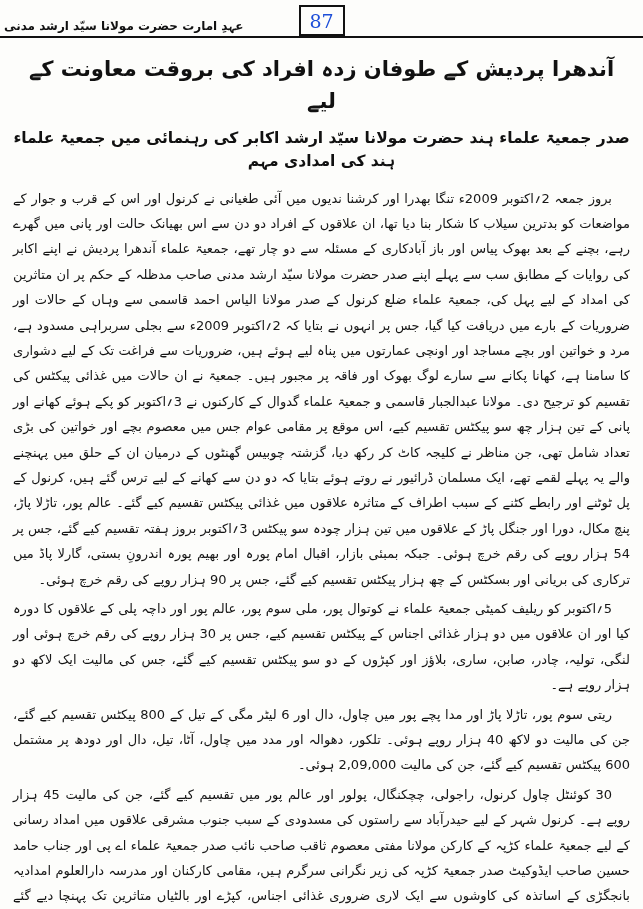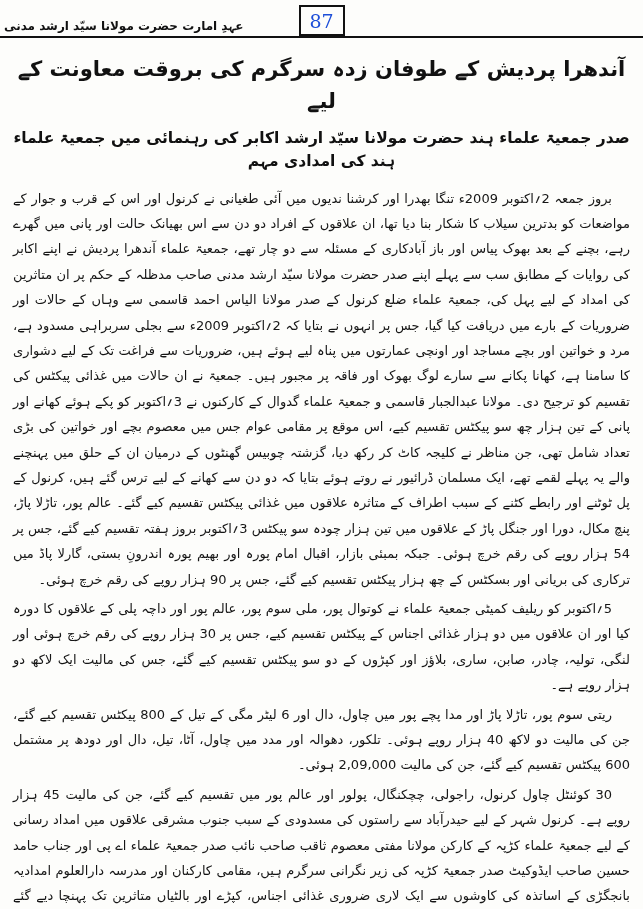--- a/index.html
+++ b/index.html
@@ -74,21 +74,21 @@
 
 <div class="page">
 
   <div class="hdr">
     <span class="hdr-left">عہدِ امارت حضرت مولانا سیّد ارشد مدنی</span>
     <div class="pno-box">
       <span>87</span>
     </div>
   </div>
 
-  <div class="title">آندھرا پردیش کے طوفان زدہ سرگرم کی بروقت معاونت کے لیے</div>
+  <div class="title">آندھرا پردیش کے طوفان زدہ افراد کی بروقت معاونت کے لیے</div>
 
   <div class="subtitle">صدر جمعیۃ علماء ہند حضرت مولانا سیّد ارشد اکابر کی رہنمائی میں جمعیۃ علماء ہند کی امدادی مہم</div>
 
   <div class="body">
     <p>بروز جمعہ 2؍اکتوبر 2009ء تنگا بھدرا اور کرشنا ندیوں میں آئی طغیانی نے کرنول اور اس کے قرب و جوار کے مواضعات کو بدترین سیلاب کا شکار بنا دیا تھا، ان علاقوں کے افراد دو دن سے اس بھیانک حالت اور پانی میں گھرے رہے، بچنے کے بعد بھوک پیاس اور باز آبادکاری کے مسئلہ سے دو چار تھے، جمعیۃ علماء آندھرا پردیش نے اپنے اکابر کی روایات کے مطابق سب سے پہلے اپنے صدر حضرت مولانا سیّد ارشد مدنی صاحب مدظلہ کے حکم پر ان متاثرین کی امداد کے لیے پہل کی، جمعیۃ علماء ضلع کرنول کے صدر مولانا الیاس احمد قاسمی سے وہاں کے حالات اور ضروریات کے بارے میں دریافت کیا گیا، جس پر انہوں نے بتایا کہ 2؍اکتوبر 2009ء سے بجلی سربراہی مسدود ہے، مرد و خواتین اور بچے مساجد اور اونچی عمارتوں میں پناہ لیے ہوئے ہیں، ضروریات سے فراغت تک کے لیے دشواری کا سامنا ہے، کھانا پکانے سے سارے لوگ بھوک اور فاقہ پر مجبور ہیں۔ جمعیۃ نے ان حالات میں غذائی پیکٹس کی تقسیم کو ترجیح دی۔ مولانا عبدالجبار قاسمی و جمعیۃ علماء گدوال کے کارکنوں نے 3؍اکتوبر کو پکے ہوئے کھانے اور پانی کے تین ہزار چھ سو پیکٹس تقسیم کیے، اس موقع پر مقامی عوام جس میں معصوم بچے اور خواتین کی بڑی تعداد شامل تھی، جن مناظر نے کلیجہ کاٹ کر رکھ دیا، گزشتہ چوبیس گھنٹوں کے درمیان ان کے حلق میں پہنچنے والے یہ پہلے لقمے تھے، ایک مسلمان ڈرائیور نے روتے ہوئے بتایا کہ دو دن سے کھانے کے لیے ترس گئے ہیں، کرنول کے پل ٹوٹنے اور رابطے کٹنے کے سبب اطراف کے متاثرہ علاقوں میں غذائی پیکٹس تقسیم کیے گئے۔ عالم پور، تاڑلا پاڑ، پنچ مکال، دورا اور جنگل پاڑ کے علاقوں میں تین ہزار چودہ سو پیکٹس 3؍اکتوبر بروز ہفتہ تقسیم کیے گئے، جس پر 54 ہزار روپے کی رقم خرچ ہوئی۔ جبکہ بمبئی بازار، اقبال امام پورہ اور بھیم پورہ اندرونِ بستی، گارلا پاڈ میں ترکاری کی بریانی اور بسکٹس کے چھ ہزار پیکٹس تقسیم کیے گئے، جس پر 90 ہزار روپے کی رقم خرچ ہوئی۔</p>
     <p>5؍اکتوبر کو ریلیف کمیٹی جمعیۃ علماء نے کوتوال پور، ملی سوم پور، عالم پور اور داچہ پلی کے علاقوں کا دورہ کیا اور ان علاقوں میں دو ہزار غذائی اجناس کے پیکٹس تقسیم کیے، جس پر 30 ہزار روپے کی رقم خرچ ہوئی اور لنگی، تولیہ، چادر، صابن، ساری، بلاؤز اور کپڑوں کے دو سو پیکٹس تقسیم کیے گئے، جس کی مالیت ایک لاکھ دو ہزار روپے ہے۔</p>
     <p>ریتی سوم پور، تاڑلا پاڑ اور مدا پچے پور میں چاول، دال اور 6 لیٹر مگی کے تیل کے 800 پیکٹس تقسیم کیے گئے، جن کی مالیت دو لاکھ 40 ہزار روپے ہوئی۔ تلکور، دھوالہ اور مدد میں چاول، آٹا، تیل، دال اور دودھ پر مشتمل 600 پیکٹس تقسیم کیے گئے، جن کی مالیت 2,09,000 ہوئی۔</p>
     <p>30 کوئنٹل چاول کرنول، راجولی، چچکنگال، پولور اور عالم پور میں تقسیم کیے گئے، جن کی مالیت 45 ہزار روپے ہے۔ کرنول شہر کے لیے حیدرآباد سے راستوں کی مسدودی کے سبب جنوب مشرقی علاقوں میں امداد رسانی کے لیے جمعیۃ علماء کڑپہ کے کارکن مولانا مفتی معصوم ثاقب صاحب نائب صدر جمعیۃ علماء اے پی اور جناب حامد حسین صاحب ایڈوکیٹ صدر جمعیۃ کڑپہ کی زیر نگرانی سرگرم ہیں، مقامی کارکنان اور مدرسہ دارالعلوم امدادیہ بانجگڑی کے اساتذہ کی کاوشوں سے ایک لاری ضروری غذائی اجناس، کپڑے اور بالٹیاں متاثرین تک پہنچا دیے گئے ہیں، جن کی مالیت ایک لاکھ 45 ہزار روپے ہوگی۔</p>
 
   </div>

